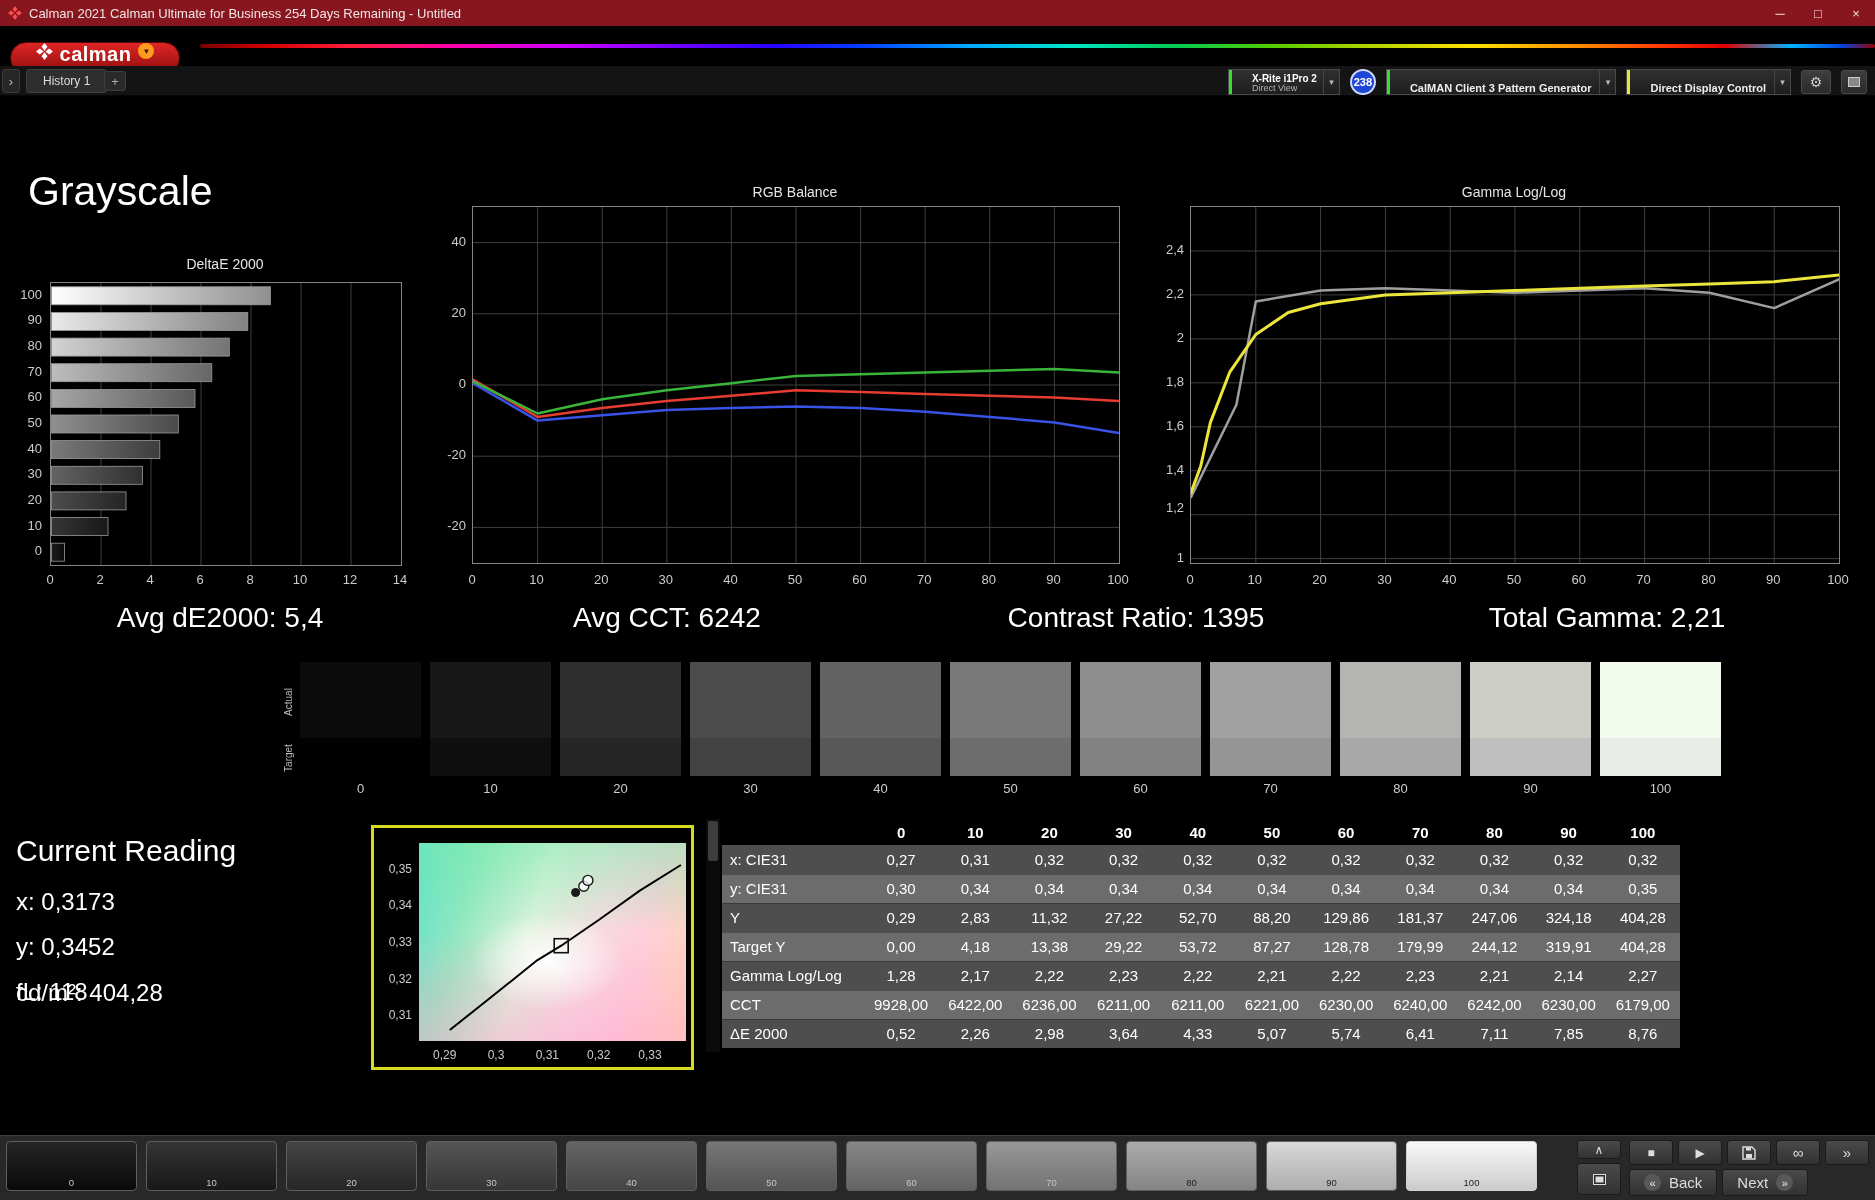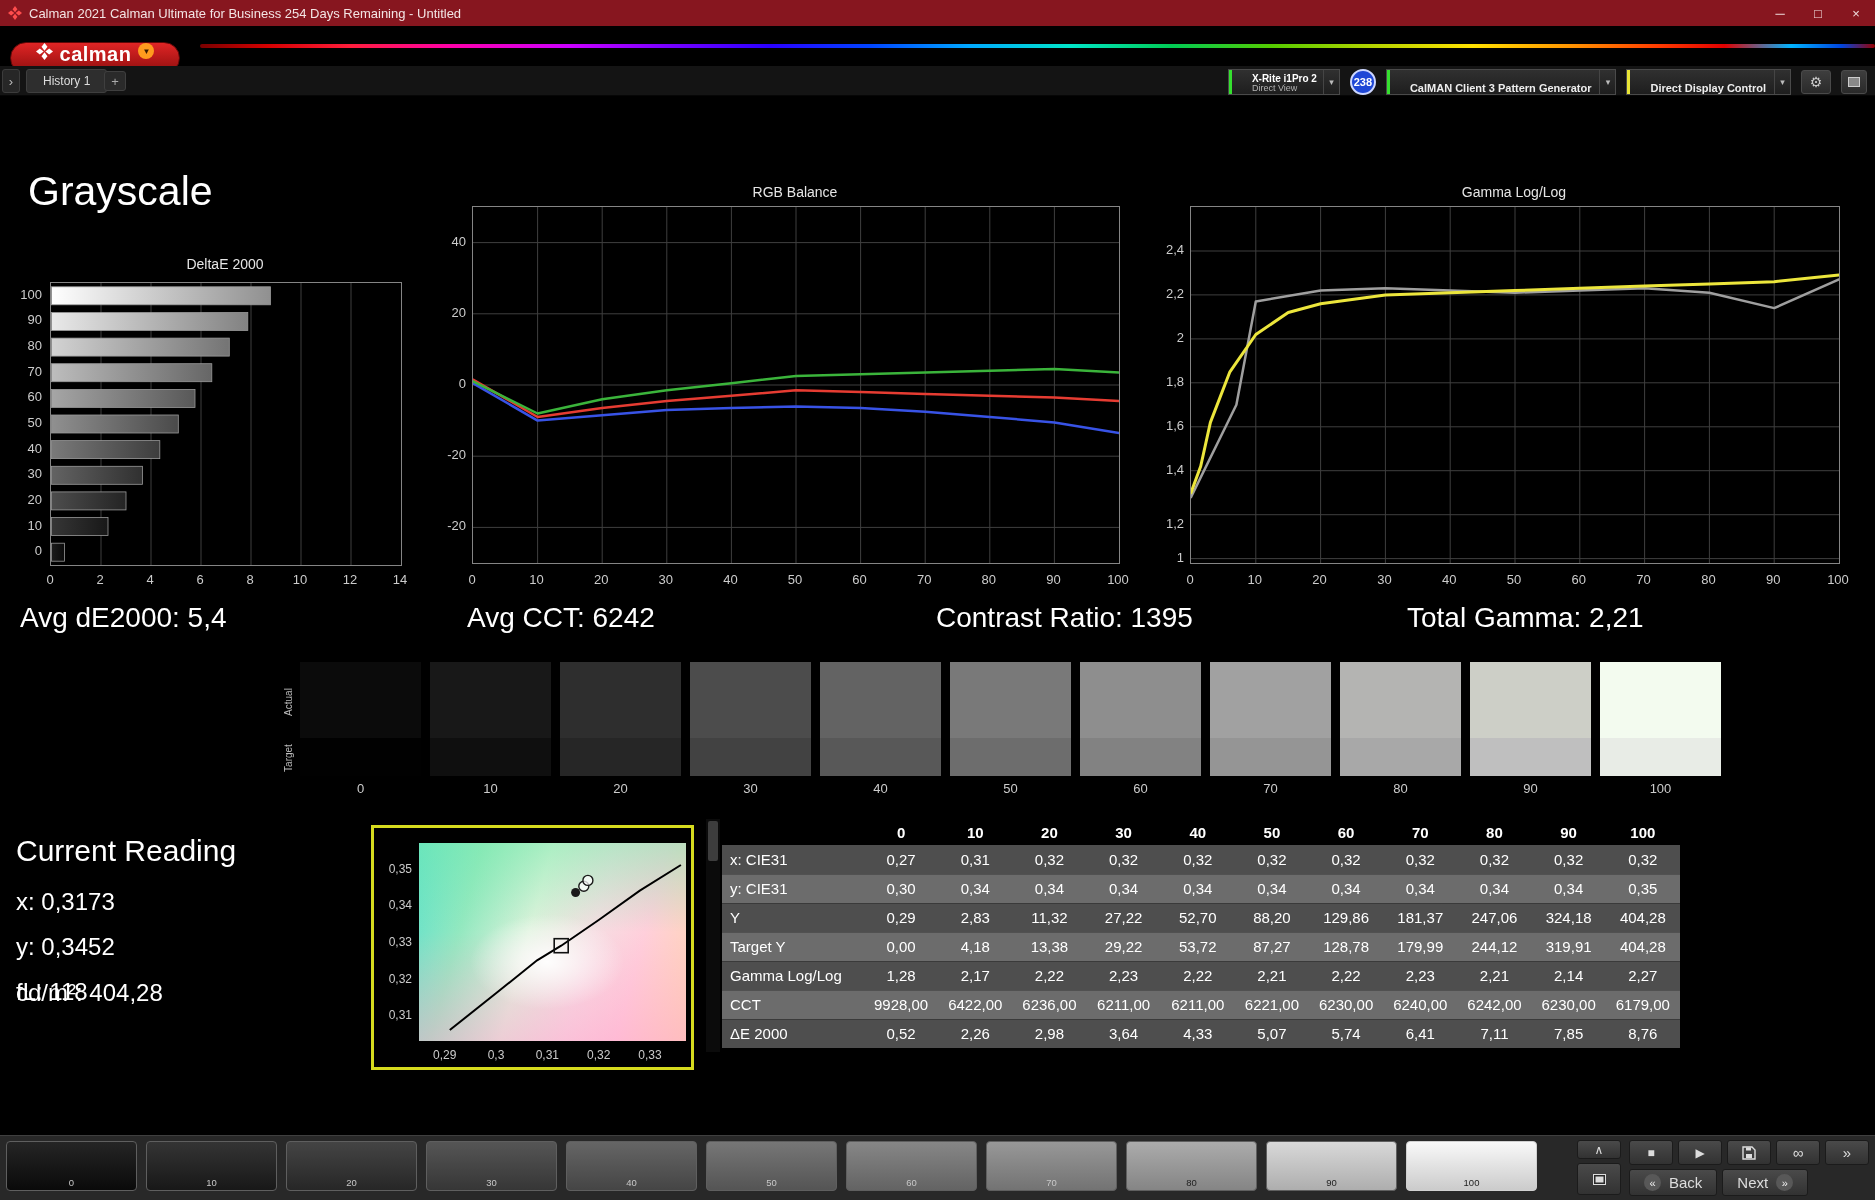--- a/index.html
+++ b/index.html
@@ -55,21 +55,21 @@
 
 
 #main{position:absolute;top:96px;left:0;width:1875px;height:1039px;background:#000}
 .page-title{position:absolute;left:28px;top:72px;color:#fff;font-size:41px;font-weight:normal}
 .chart-title{position:absolute;color:#e5e5e5;font-size:14px;text-align:center}
 .plot{position:absolute;border:1px solid #858585;background:#000}
 .xlabels{position:absolute;height:18px;color:#ccc;font-size:13px}
 .xlab{position:absolute;width:44px;text-align:center}
 .ylabels{position:absolute;color:#ccc;font-size:13px}
 .ylab{position:absolute;right:4px;height:16px;text-align:right;width:40px}
-.summary{position:absolute;top:506px;height:36px;color:#fff;font-size:28px;}
+.summary{position:absolute;top:506px;height:36px;color:#fff;font-size:28px;text-align:center}
 
 
 #swatch-row{position:absolute;left:300px;top:566px;display:flex;gap:9px}
 .sw-col{width:121px;display:flex;flex-direction:column;align-items:center}
 .sw-box{width:121px;height:114px;display:flex;flex-direction:column}
 .sw-actual{height:76px}
 .sw-target{height:38px}
 .sw-label{margin-top:5px;color:#ccc;font-size:13px}
 .rotlab{position:absolute;color:#bbb;font-size:10px;transform:translate(-50%,-50%) rotate(-90deg);white-space:nowrap}
 
@@ -356,21 +356,21 @@
           <polyline points="0.0,290.1 45.4,197.8 64.8,94.5 129.6,83.5 194.4,81.3 259.2,83.5 324.0,85.7 388.8,83.5 453.6,81.3 518.4,85.7 583.2,101.1 648.0,72.5" fill="none" stroke="#9f9f9f" stroke-width="2.5" stroke-linejoin="round" stroke-linecap="round"></polyline>
           <polyline points="0.0,285.7 9.7,259.3 19.4,215.4 38.9,164.8 64.8,127.5 97.2,105.5 129.6,96.7 194.4,87.9 259.2,85.7 324.0,83.5 388.8,81.3 453.6,79.1 518.4,76.9 583.2,74.7 648.0,68.1" fill="none" stroke="#ece63c" stroke-width="3" stroke-linejoin="round" stroke-linecap="round"></polyline>
         </svg></div>
     <div class="ylabels" id="gamma-ylabels" style="left:1142px;top:110px;width:46px;height:358px">
         <div class="ylab" style="top: 35.9506px;">2,4</div>
         <div class="ylab" style="top: 79.9012px;">2,2</div>
         <div class="ylab" style="top: 123.852px;">2</div>
         <div class="ylab" style="top: 167.802px;">1,8</div>
         <div class="ylab" style="top: 211.753px;">1,6</div>
         <div class="ylab" style="top: 255.704px;">1,4</div>
-        <div class="ylab" style="top: 310px;">1,2</div>
+        <div class="ylab" style="top: 294px;">1,2</div>
         <div class="ylab" style="top: 343.605px;">1</div>
       </div>
     <div class="xlabels" id="gamma-xlabels" style="left:1190px;top:476px;width:650px">
         <div class="xlab" style="left: -22px;">0</div>
         <div class="xlab" style="left: 42.8px;">10</div>
         <div class="xlab" style="left: 107.6px;">20</div>
         <div class="xlab" style="left: 172.4px;">30</div>
         <div class="xlab" style="left: 237.2px;">40</div>
         <div class="xlab" style="left: 302px;">50</div>
         <div class="xlab" style="left: 366.8px;">60</div>

